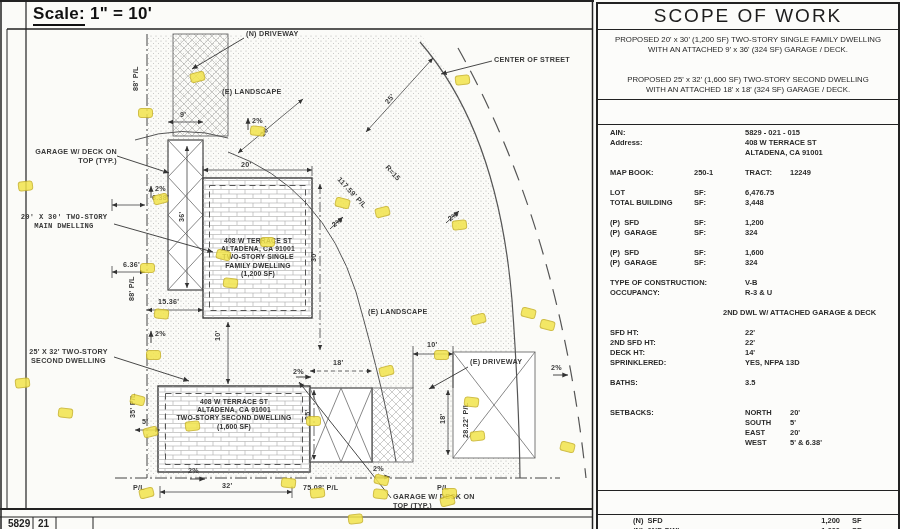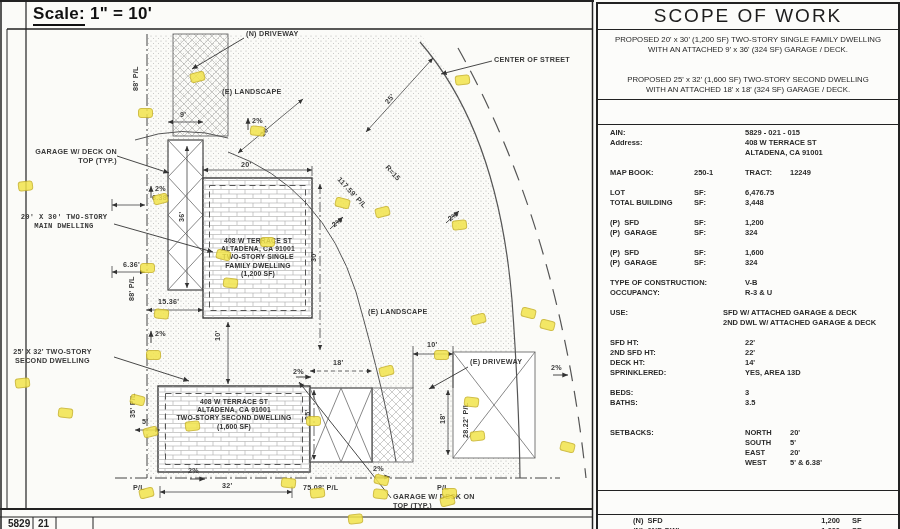--- a/index.html
+++ b/index.html
@@ -205,21 +205,21 @@
       <div class="ann" style="left: 96px; top: 260px; margin-left: 27px;">6.36'</div>
       <div class="ann" style="left: 177px; top: 222px; transform: rotate(-90deg);">36'</div>
       <div class="ann" style="left: 131px; top: 91px; transform: rotate(-90deg);">88' P/L</div>
       <div class="ann" style="left: 127px; top: 301px; transform: rotate(-90deg);">88' P/L</div>
       <div class="ann" style="left: 158px; top: 297px;">15.36'</div>
       <div class="ann" style="left: 241px; top: 160px;">20'</div>
       <div class="ann" style="left: 309px; top: 262px; transform: rotate(-90deg);">30'</div>
       <div class="ann" style="left: 330px; top: 222px; transform: rotate(-38deg);">2%</div>
       <div class="ann" style="left: 446px; top: 216px; transform: rotate(-38deg);">2%</div>
       <div class="ann" style="left: 368px; top: 307px;">(E) LANDSCAPE</div>
-      <div class="ann" style="left: 0; top: 347px; width: 105px; text-align: center;">25' X 32' TWO-STORY
+      <div class="ann" style="left: 16px; top: 347px; width: 105px; text-align: center;">25' X 32' TWO-STORY
 SECOND DWELLING</div>
       <div class="ann" style="left: 213px; top: 341px; transform: rotate(-90deg);">10'</div>
       <div class="ann" style="left: 128px; top: 418px; transform: rotate(-90deg);">35' P/L</div>
       <div class="ann" style="left: 142px; top: 417px;">5'</div>
       <div class="ann" style="left: 155px; top: 329px;">2%</div>
       <div class="ann" style="left: 333px; top: 358px;">18'</div>
       <div class="ann" style="left: 303px; top: 420px; transform: rotate(-90deg);">25'</div>
       <div class="ann" style="left: 427px; top: 340px;">10'</div>
       <div class="ann" style="left: 470px; top: 357px;">(E) DRIVEWAY</div>
       <div class="ann" style="left: 438px; top: 424px; transform: rotate(-90deg);">18'</div>
@@ -345,48 +345,40 @@
         <div class="pi-row">
           <span class="pc ca">TYPE OF CONSTRUCTION:</span>
           <span class="pc cc">V-B</span>
         </div>
         <div class="pi-row">
           <span class="pc ca">OCCUPANCY:</span>
           <span class="pc cc">R-3 &amp; U</span>
         </div>
         <div class="pi-row"></div>
         <div class="pi-row">
-          <span class="pc ca">USE:</span>
-          <span class="pc cc wide">SFD W/ ATTACHED GARAGE &amp; DECK</span>
-        </div>
-        <div class="pi-row">
           <span class="pc cc wide">2ND DWL W/ ATTACHED GARAGE &amp; DECK</span>
         </div>
         <div class="pi-row"></div>
         <div class="pi-row">
           <span class="pc ca">SFD HT:</span>
           <span class="pc cc">22'</span>
         </div>
         <div class="pi-row">
           <span class="pc ca">2ND SFD HT:</span>
           <span class="pc cc">22'</span>
         </div>
         <div class="pi-row">
           <span class="pc ca">DECK HT:</span>
           <span class="pc cc">14'</span>
         </div>
         <div class="pi-row">
           <span class="pc ca">SPRINKLERED:</span>
-          <span class="pc cc">YES, AREA 13D</span>
-        </div>
-        <div class="pi-row"></div>
-        <div class="pi-row">
-          <span class="pc ca">BEDS:</span>
-          <span class="pc cc">3</span>
-        </div>
+          <span class="pc cc">YES, NFPA 13D</span>
+        </div>
+        <div class="pi-row"></div>
         <div class="pi-row">
           <span class="pc ca">BATHS:</span>
           <span class="pc cc">3.5</span>
         </div>
         <div class="pi-row"></div>
         <div class="pi-row"></div>
         <div class="pi-row">
           <span class="pc ca">SETBACKS:</span>
           <span class="pc cc">NORTH</span>
           <span class="pc cd">20'</span>

